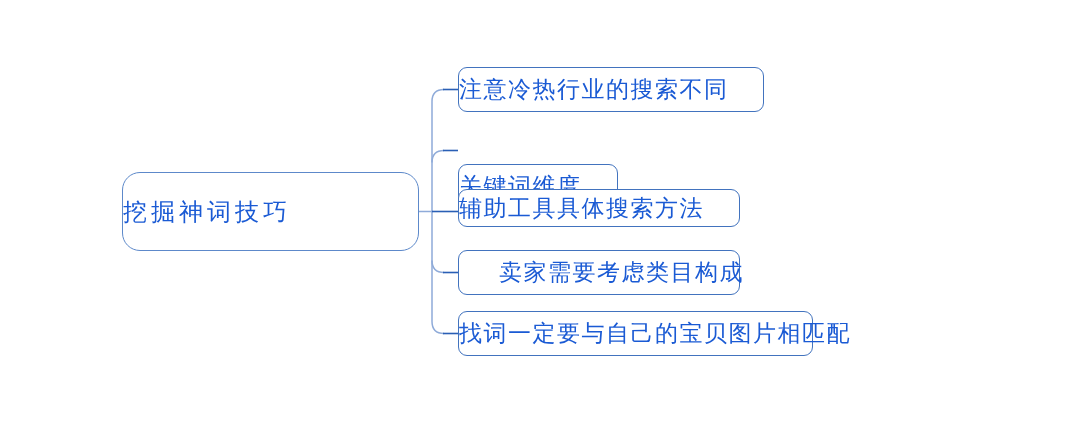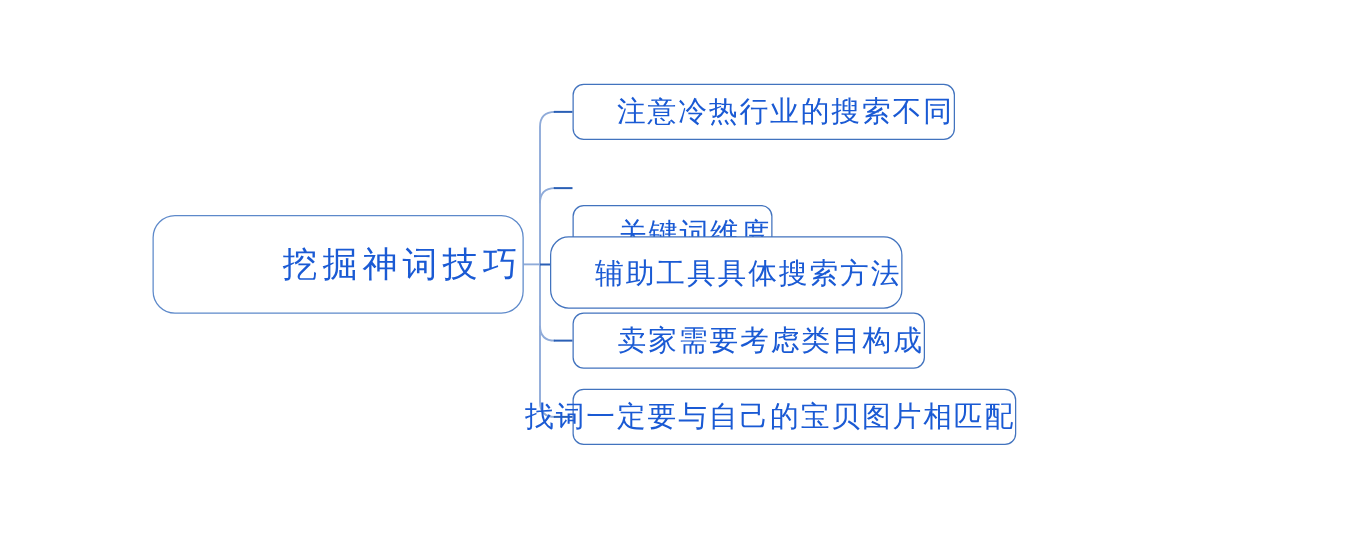--- a/index.html
+++ b/index.html
@@ -35,44 +35,44 @@
   }
   .connector-layer path.dark {
     fill: none;
     stroke: var(--line-dark);
     stroke-width: 1.6;
   }
   .node {
     position: absolute;
     display: flex;
     align-items: center;
-    justify-content: flex-end;
+    justify-content: flex-start;
     background: var(--background);
     color: var(--text-color);
     white-space: nowrap;
     cursor: default;
   }
   .node.root {
     left: 122px; top: 172px;
     width: 297px; height: 79px;
     border: 1.6px solid var(--root-border);
     border-radius: 18px;
-    font-size: 28px;
+    font-size: 24px;
     letter-spacing: 4px;
   }
   .node.child {
     border: 1.4px solid var(--node-border);
     border-radius: 9px;
     font-size: 23px;
     letter-spacing: 1.5px;
   }
   .node.child-1 { left: 458px; top: 67px;  width: 306px; height: 45px; }
   .node.child-2 { left: 458px; top: 128px; width: 160px; height: 45px; margin-top: 36px; }
-  .node.child-3 { left: 440px; top: 189px; width: 282px; height: 58px; border-radius: 15px; }
-  .node.child-4 { left: 458px; top: 250px; width: 282px; height: 45px; }
+  .node.child-3 { left: 458px; top: 189px; width: 282px; height: 38px; }
+  .node.child-4 { left: 458px; top: 250px; width: 282px; height: 45px; padding-left: 40px; }
   .node.child-5 { left: 458px; top: 311px; width: 355px; height: 45px; }
   .node-label { pointer-events: none; }
 </style>
 </head>
 <body>
 
 <div class="stage">
 
   <svg class="connector-layer" viewBox="0 0 1080 426" xmlns="http://www.w3.org/2000/svg">
 

